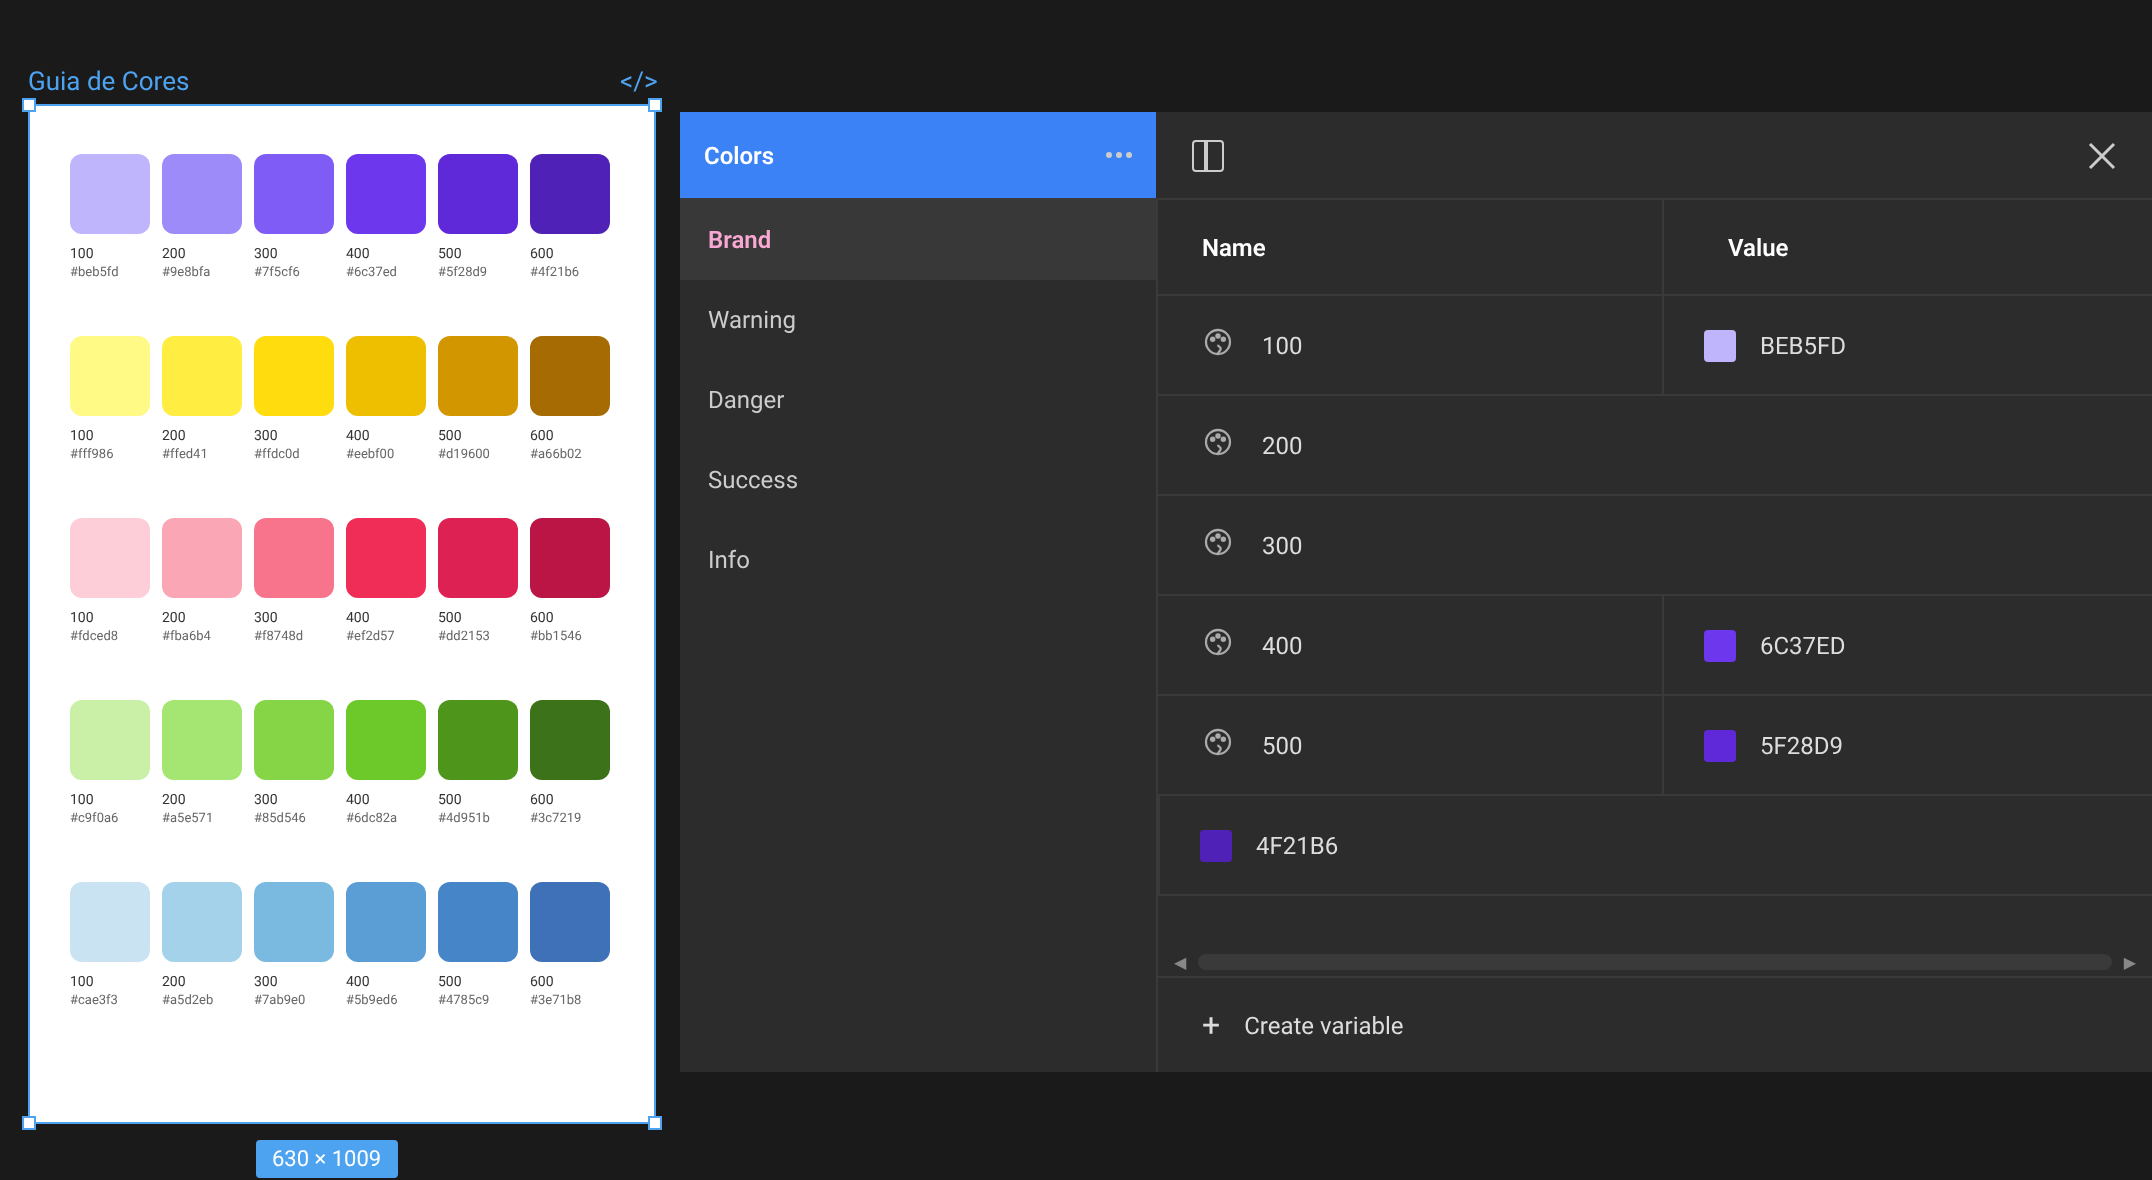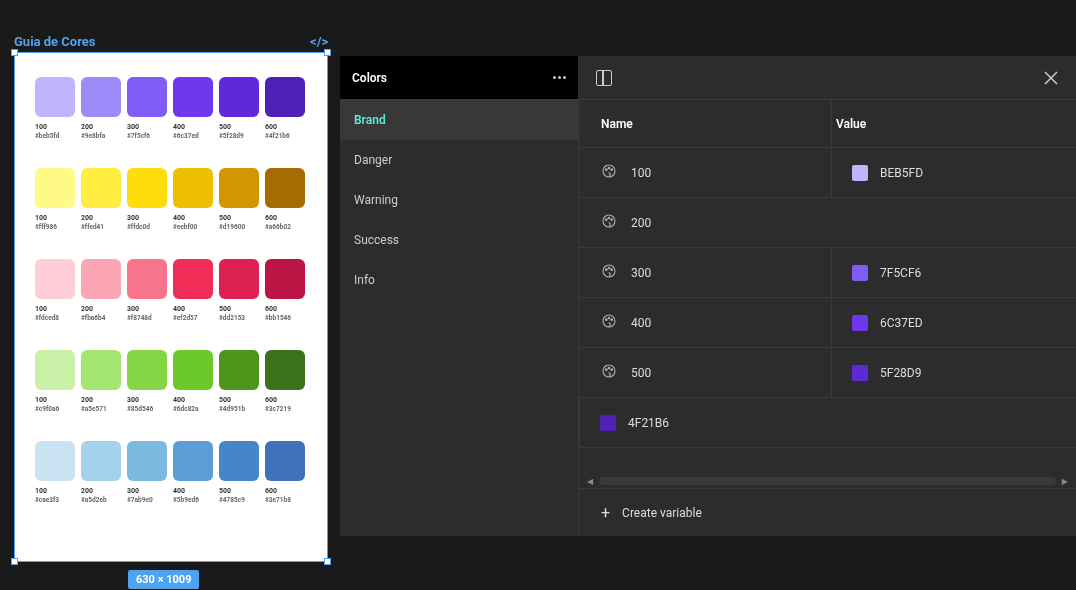--- a/index.html
+++ b/index.html
@@ -7,21 +7,21 @@
   width: 1076px;
   height: 590px;
   background: #1a1a1a;
   font-family: -apple-system, BlinkMacSystemFont, "Segoe UI", Roboto, sans-serif;
   overflow: hidden;
   position: relative;
 }
 .canvas-area {
   position: absolute;
   left: 0; top: 0;
-  width: 340px; height: 474px; font-weight: bold;
+  width: 340px; height: 474px;
 }
 .frame-label {
   position: absolute;
   left: 14px; top: 34px;
   color: #4ea3f1;
   font-size: 13px;
 }
 .code-icon {
   position: absolute;
   left: 310px; top: 34px;
@@ -76,21 +76,21 @@
   flex-direction: column;
 }
 .panel-header {
   display: flex;
   align-items: center;
   height: 44px;
   border-bottom: 1px solid #3a3a3a;
 }
 .panel-title-section {
   width: 238px;
-  background: #000000;
+  background: #3b82f6;
   height: 100%;
   display: flex;
   align-items: center;
   justify-content: space-between;
   padding: 0 12px;
 }
 .panel-title {
   color: #fff;
   font-size: 12px;
   font-weight: 600;
@@ -139,21 +139,21 @@
   align-items: center;
   padding: 0 14px;
   height: 40px;
   color: #ccc;
   font-size: 12px;
   cursor: pointer;
 }
 .sidebar-item.all { height: 48px; }
 .sidebar-item.selected {
   background: #383838;
-  color: #5eead4;
+  color: #f9a8d4;
   font-weight: 600;
 }
 .sidebar-count { color: #aaa; font-size: 12px; }
 
 .table-area {
   flex: 1;
   display: flex;
   flex-direction: column;
   background: #2c2c2c;
   border-left: 1px solid #3a3a3a;
@@ -166,21 +166,21 @@
 }
 .col-name {
   width: 252px;
   padding-left: 22px;
   color: #fff;
   font-size: 12px;
   font-weight: 600;
 }
 .col-value {
   flex: 1;
-  padding-left: 4px;
+  padding-left: 32px;
   color: #fff;
   font-size: 12px;
   font-weight: 600;
   border-left: 1px solid #3a3a3a;
   height: 100%;
   display: flex;
   align-items: center;
 }
 .table-rows { flex: 1; overflow: hidden; }
 .var-row {
@@ -433,24 +433,24 @@
       </div>
     </div>
   </div>
   <div class="panel-body">
     <div class="sidebar">
       <div id="sidebar-groups">
           <div class="sidebar-item selected">
             <span>Brand</span>
           </div>
           <div class="sidebar-item">
+            <span>Warning</span>
+          </div>
+          <div class="sidebar-item">
             <span>Danger</span>
-          </div>
-          <div class="sidebar-item">
-            <span>Warning</span>
           </div>
           <div class="sidebar-item">
             <span>Success</span>
           </div>
           <div class="sidebar-item">
             <span>Info</span>
           </div>
         </div>
     </div>
     <div class="table-area">
@@ -491,24 +491,20 @@
     <div class="var-name">
       <span><svg class="palette-icon" viewBox="0 0 24 24" fill="none" stroke="currentColor" stroke-width="1.7">
                   <circle cx="12" cy="12" r="9"></circle>
                   <circle cx="8" cy="10" r="1.2" fill="currentColor"></circle>
                   <circle cx="12" cy="7.5" r="1.2" fill="currentColor"></circle>
                   <circle cx="16" cy="10" r="1.2" fill="currentColor"></circle>
                   <path d="M12 21c0-2 2-2 2-4s-2-1-2-3" fill="none"></path>
                 </svg></span>
       <span>300</span>
     </div>
-    <div class="var-value">
-      <span class="color-chip" style="background:#7f5cf6"></span>
-      <span>7F5CF6</span>
-    </div>
           </div>
           <div class="var-row">
     <div class="var-name">
       <span><svg class="palette-icon" viewBox="0 0 24 24" fill="none" stroke="currentColor" stroke-width="1.7">
                   <circle cx="12" cy="12" r="9"></circle>
                   <circle cx="8" cy="10" r="1.2" fill="currentColor"></circle>
                   <circle cx="12" cy="7.5" r="1.2" fill="currentColor"></circle>
                   <circle cx="16" cy="10" r="1.2" fill="currentColor"></circle>
                   <path d="M12 21c0-2 2-2 2-4s-2-1-2-3" fill="none"></path>
                 </svg></span>

